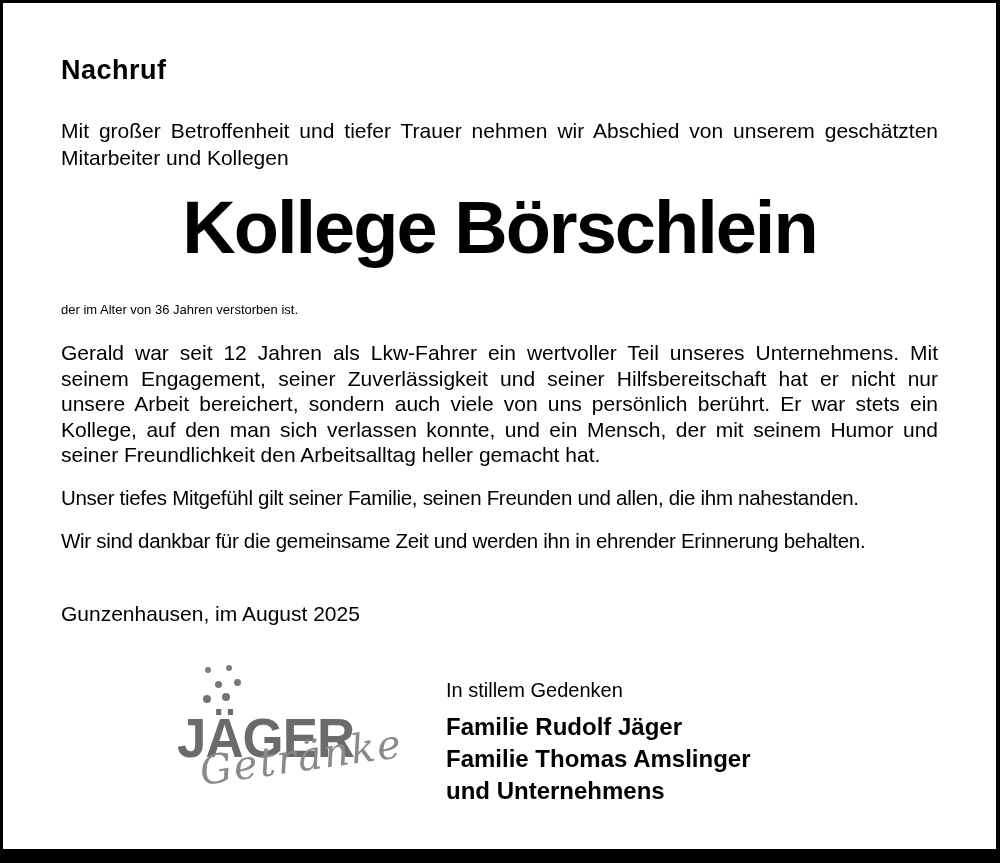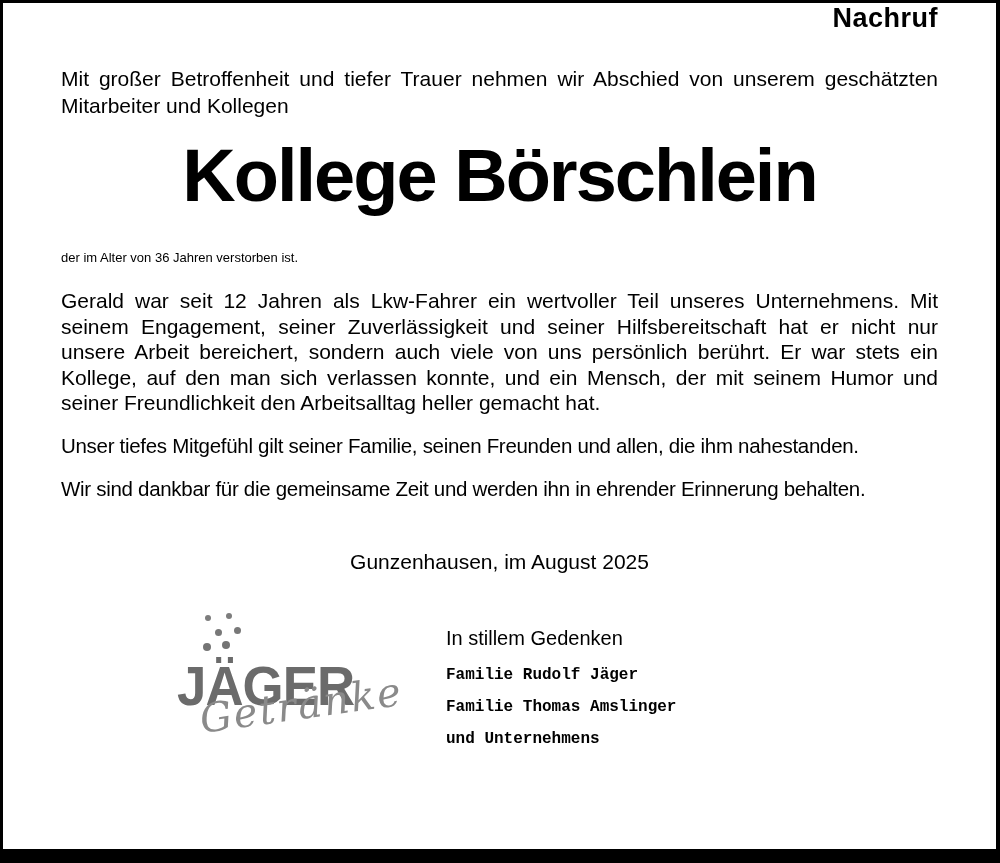--- a/index.html
+++ b/index.html
@@ -17,21 +17,22 @@
     height: 863px;
     background: #ffffff;
     border-left: 3px solid #000;
     border-right: 4px solid #000;
     border-top: 3px solid #000;
     border-bottom: 14px solid #000;
     padding: 0 58px;
     overflow: hidden;
   }
   .title {
-    text-align: right;
+    margin-top: 52px;
+    text-align: left;
     font-size: 27px;
     font-weight: bold;
     line-height: 30px;
     letter-spacing: 0.5px;
   }
   .intro {
     margin-top: 32px;
     font-size: 21px;
     line-height: 27px;
     text-align: justify;
@@ -62,21 +63,20 @@
     margin-top: 17px;
     font-size: 20.5px;
     line-height: 26px;
     letter-spacing: -0.3px;
     white-space: nowrap;
   }
   .dateline {
     margin-top: 47px;
     font-size: 21px;
     line-height: 26px;
-    text-align: center;
   }
   .signature {
     display: flex;
     align-items: flex-start;
     margin-top: 30px;
   }
   .logo {
     position: relative;
     width: 278px;
     height: 152px;
@@ -115,24 +115,23 @@
   .names {
     margin-left: 1px;
     padding-top: 21px;
   }
   .memorial-lead {
     font-size: 20px;
     line-height: 24px;
   }
   .signature-lines {
     margin-top: 9px;
-    font-size: 16px;
+    font-size: 24px;
     font-weight: bold;
     line-height: 32px;
-    font-family: Liberation Mono, monospace;
   }
 </style>
 </head>
 <body>
 
 <div class="page">
 
   <div class="title">Nachruf</div>
 
   <div class="intro">Mit großer Betroffenheit und tiefer Trauer nehmen wir Abschied von unserem geschätzten Mitarbeiter und Kollegen</div>

